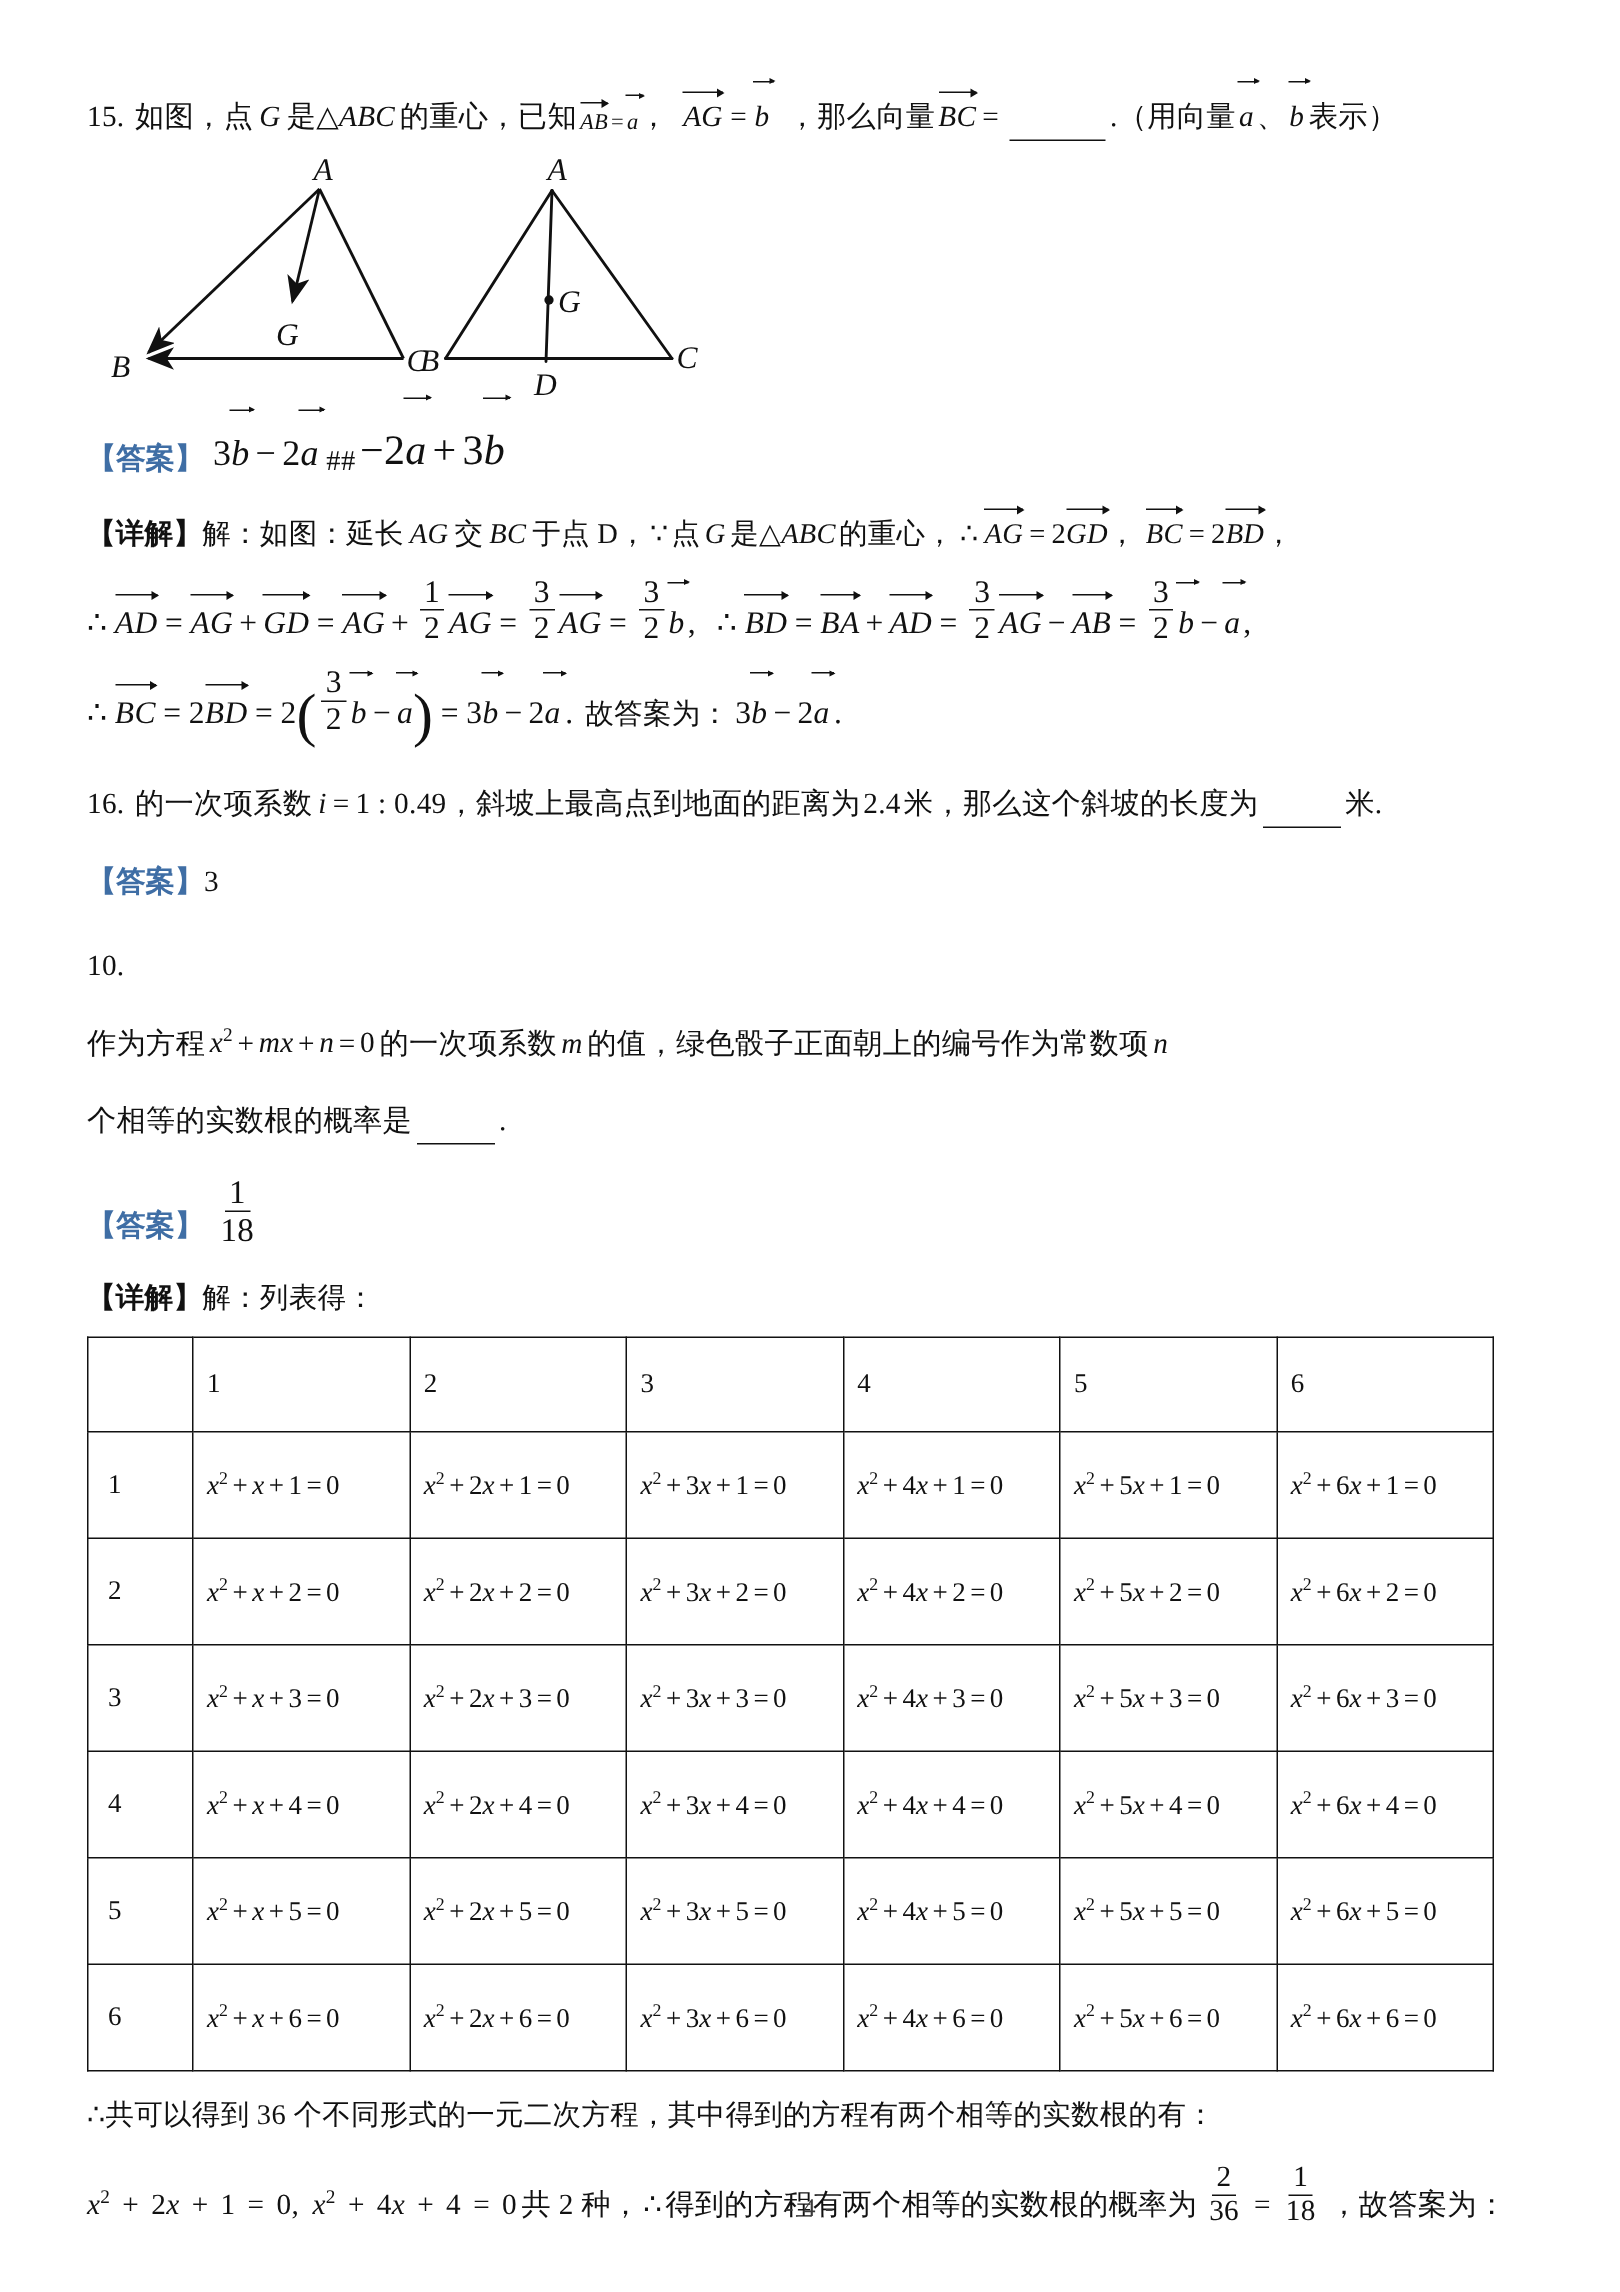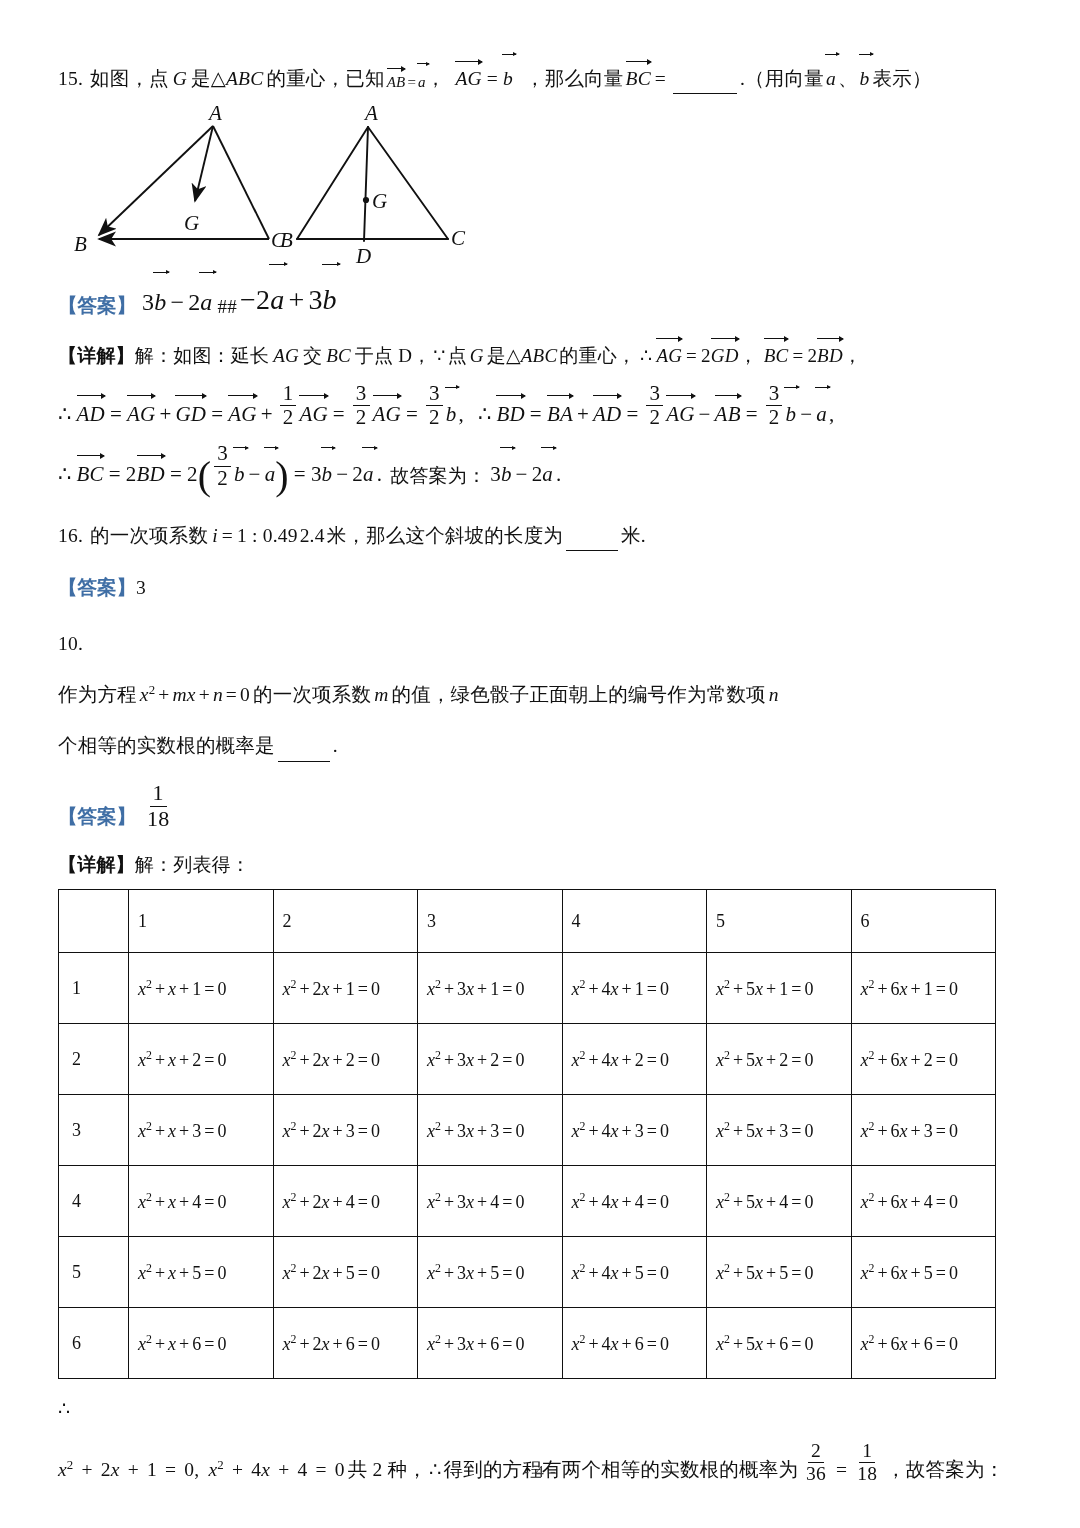--- a/index.html
+++ b/index.html
@@ -280,20 +280,21 @@
     <span class="mn" style="margin-left:3px">.</span>
   </div>
 
   <div class="qline row" style="margin-top:30px">
     <span>16.</span>
     <span style="width:7px"></span>
     <span class="zh">的一次项系数</span>
     <span class="mi" style="margin:0 4px">i</span>
     <span class="mn">=</span>
     <span class="mn" style="margin-left:4px">1 : 0.49</span>
+    <span class="zh">，斜坡上最高点到地面的距离为</span>
     <span class="mn" style="margin:0 2px">2.4</span>
     <span class="zh">米</span>
     <span class="zh">，那么这个斜坡的长度为</span>
     <span class="blank sm"></span>
     <span class="zh">米.</span>
   </div>
 
   <div class="qline row" style="margin-top:22px">
     <span class="ans-tag">【答案】</span>
     <span class="mn">3</span>
@@ -398,20 +399,21 @@
         <td class="eqcell"><span><span class="mi">x</span><sup class="sq">2</sup><span class="mn" style="margin:0 3px">+</span><span class="mn">3</span><span class="mi">x</span><span class="mn" style="margin:0 3px">+</span><span class="mn">6</span><span class="mn" style="margin:0 3px">=</span><span class="mn">0</span></span></td>
         <td class="eqcell"><span><span class="mi">x</span><sup class="sq">2</sup><span class="mn" style="margin:0 3px">+</span><span class="mn">4</span><span class="mi">x</span><span class="mn" style="margin:0 3px">+</span><span class="mn">6</span><span class="mn" style="margin:0 3px">=</span><span class="mn">0</span></span></td>
         <td class="eqcell"><span><span class="mi">x</span><sup class="sq">2</sup><span class="mn" style="margin:0 3px">+</span><span class="mn">5</span><span class="mi">x</span><span class="mn" style="margin:0 3px">+</span><span class="mn">6</span><span class="mn" style="margin:0 3px">=</span><span class="mn">0</span></span></td>
         <td class="eqcell"><span><span class="mi">x</span><sup class="sq">2</sup><span class="mn" style="margin:0 3px">+</span><span class="mn">6</span><span class="mi">x</span><span class="mn" style="margin:0 3px">+</span><span class="mn">6</span><span class="mn" style="margin:0 3px">=</span><span class="mn">0</span></span></td>
       </tr>
     </tbody>
   </table>
 
   <div class="qline row" style="margin-top:15px;font-size:19px">
     <span>∴</span>
+    <span class="zh">共可以得到 36 个不同形式的一元二次方程，其中得到的方程有两个相等的实数根的有：</span>
   </div>
 
   <div class="qline row" style="margin-top:18px;font-size:19.5px">
     <span><span><span class="mi">x</span><sup class="sq">2</sup> <span class="mn" style="margin:0 3px">+</span> <span class="mn">2</span><span class="mi">x</span> <span class="mn" style="margin:0 3px">+</span> <span class="mn">1</span> <span class="mn" style="margin:0 3px">=</span> <span class="mn">0</span><span class="mn">,</span></span></span>
     <span style="width:9px"></span>
     <span><span><span class="mi">x</span><sup class="sq">2</sup> <span class="mn" style="margin:0 3px">+</span> <span class="mn">4</span><span class="mi">x</span> <span class="mn" style="margin:0 3px">+</span> <span class="mn">4</span> <span class="mn" style="margin:0 3px">=</span> <span class="mn">0</span></span></span>
     <span class="zh" style="margin-left:3px">共 2 种，</span>
     <span style="margin:0 2px">∴</span>
     <span class="zh">得到的方程有两个相等的实数根的概率为</span>
     <span class="frac" style="margin-left:5px">

